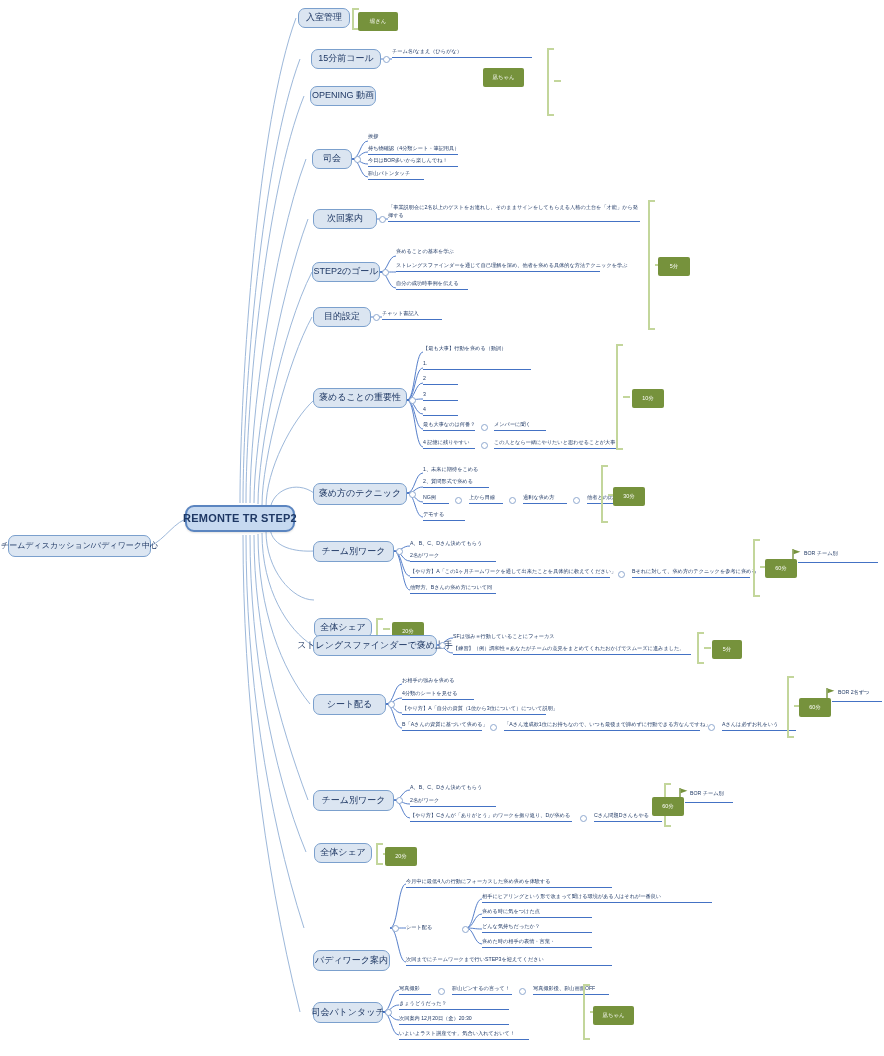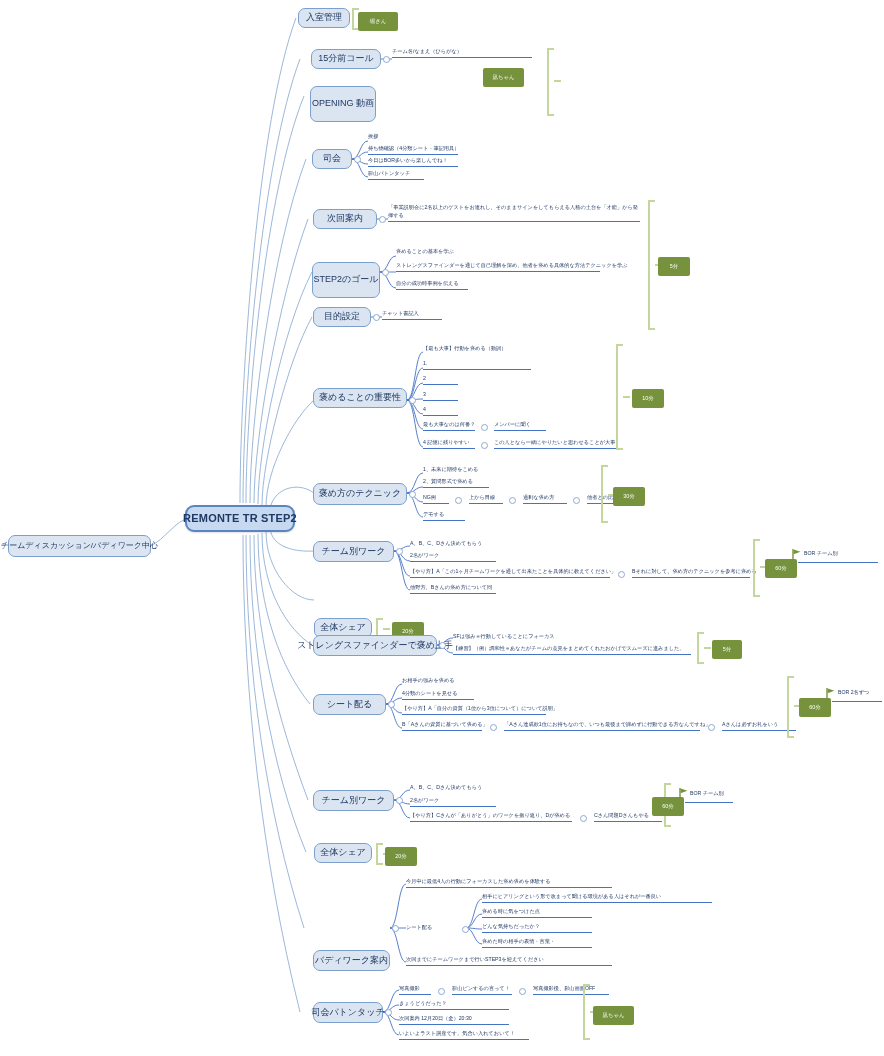--- a/index.html
+++ b/index.html
@@ -195,34 +195,34 @@
   <div class="tick" style="left:359px;top:18px;"></div>
   <div class="badge" style="left:358px;top:12px;width:30px;height:13px;">堀さん</div>
 
   <div class="node branch" style="left:311px;top:49px;width:70px;height:20px;">15分前コール</div>
   <div class="dot" style="left:383px;top:56px;"></div>
   <div class="leaf" style="left:392px;top:48px;width:140px;">チーム名/なまえ（ひらがな）</div>
   <div class="bracket" style="left:547px;top:48px;height:68px;"></div>
   <div class="tick" style="left:554px;top:80px;"></div>
   <div class="badge" style="left:483px;top:68px;width:31px;height:13px;">凪ちゃん</div>
 
-  <div class="node branch" style="left:310px;top:86px;width:66px;height:36px;">OPENING 動画</div>
+  <div class="node branch" style="left:310px;top:86px;width:66px;height:20px;">OPENING 動画</div>
 
   <div class="node branch" style="left:312px;top:149px;width:40px;height:20px;">司会</div>
   <div class="dot" style="left:354px;top:156px;"></div>
   <div class="leaf nb" style="left:368px;top:133px;">挨拶</div>
   <div class="leaf" style="left:368px;top:145px;width:90px;">持ち物確認（4分類シート・筆記用具）</div>
   <div class="leaf" style="left:368px;top:157px;width:90px;">今日はBOR多いから楽しんでね！</div>
   <div class="leaf" style="left:368px;top:170px;width:56px;">影山バトンタッチ</div>
 
   <div class="node branch" style="left:313px;top:209px;width:64px;height:20px;">次回案内</div>
   <div class="dot" style="left:379px;top:216px;"></div>
   <div class="leaf wrap" style="left:388px;top:204px;width:252px;">「事業説明会に2名以上のゲストをお連れし、そのままサインをしてもらえる人格の土台を「才能」から発揮する</div>
 
-  <div class="node branch" style="left:312px;top:262px;width:68px;height:36px;">STEP2のゴール</div>
+  <div class="node branch" style="left:312px;top:262px;width:68px;height:20px;">STEP2のゴール</div>
   <div class="dot" style="left:382px;top:269px;"></div>
   <div class="leaf nb" style="left:396px;top:248px;">褒めることの基本を学ぶ</div>
   <div class="leaf" style="left:396px;top:262px;width:204px;">ストレングスファインダーを通じて自己理解を深め、他者を褒める具体的な方法テクニックを学ぶ</div>
   <div class="leaf" style="left:396px;top:280px;width:72px;">自分の成功時事例を伝える</div>
 
   <div class="bracket" style="left:648px;top:200px;height:130px;"></div>
   <div class="tick" style="left:655px;top:264px;"></div>
   <div class="badge" style="left:658px;top:257px;width:22px;height:13px;">5分</div>
 
   <div class="node branch" style="left:313px;top:307px;width:58px;height:20px;">目的設定</div>

